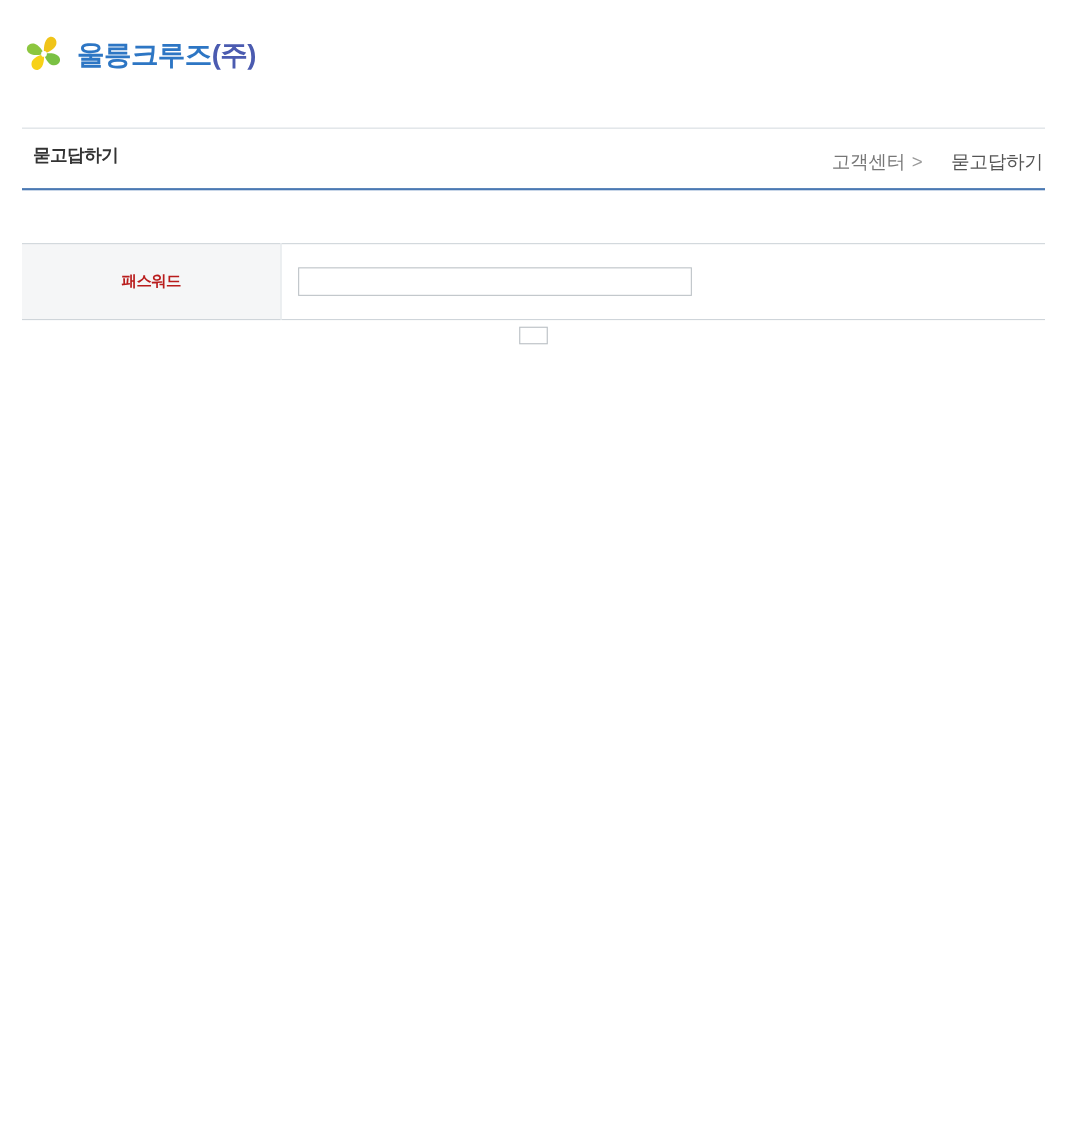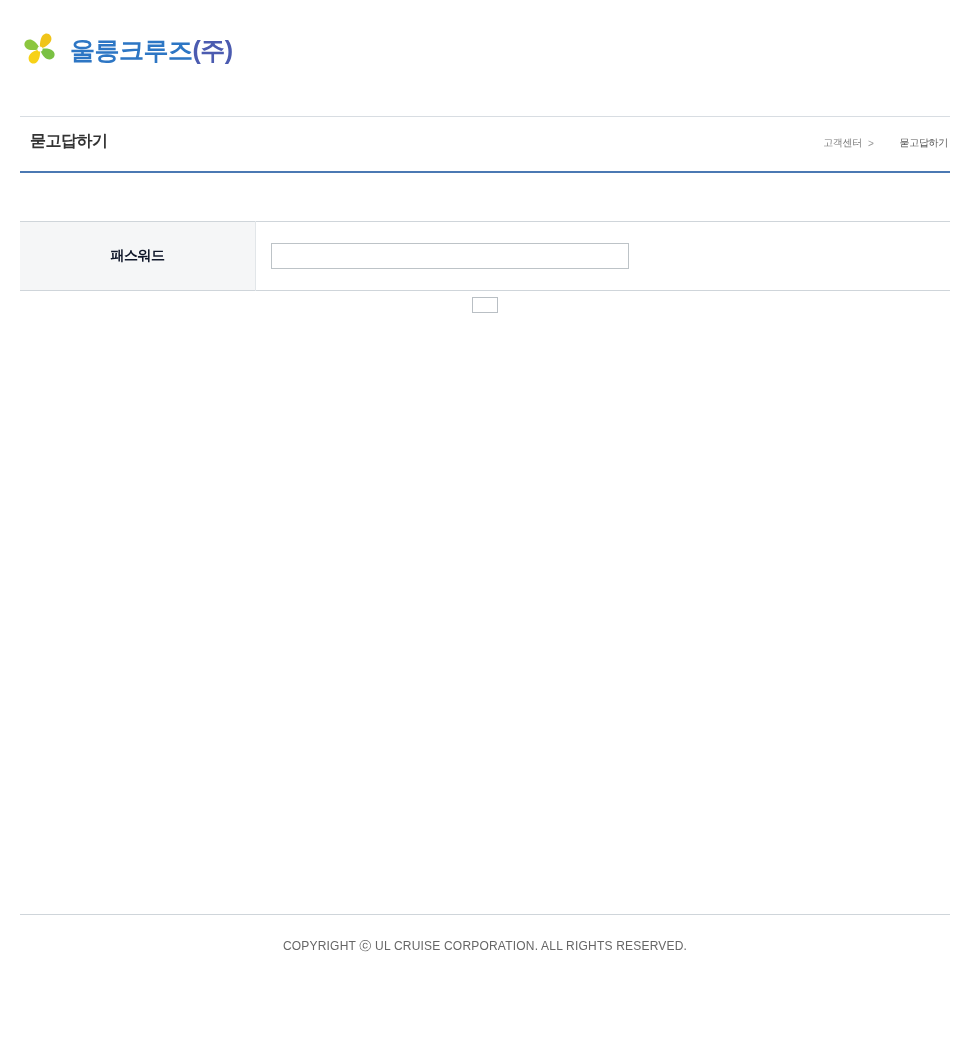--- a/index.html
+++ b/index.html
@@ -68,21 +68,21 @@
     top: 14px;
     font-size: 16px;
     font-weight: bold;
     color: #333333;
     letter-spacing: -0.5px;
   }
   .breadcrumb {
     position: absolute;
     right: 2px;
     top: 19px;
-    font-size: 10px;
+    font-size: 17px;
     color: #777777;
     letter-spacing: -0.3px;
     display: flex;
     align-items: center;
     gap: 6px;
   }
   .breadcrumb .sep {
     color: #999999;
     padding-right: 20px;
   }
@@ -103,21 +103,21 @@
     border-bottom: 1px solid #cfd5da;
     table-layout: fixed;
   }
   .form-table th {
     width: 233px;
     background: #f5f6f7;
     border-right: 1px solid #e2e6e9;
     height: 66px;
     font-size: 14px;
     font-weight: bold;
-    color: #0f172a;
+    color: #b91c1c;
     letter-spacing: -0.5px;
     text-align: center;
     vertical-align: middle;
   }
   .form-table td {
     height: 66px;
     padding-left: 15px;
     vertical-align: middle;
     background: #ffffff;
   }
@@ -207,17 +207,14 @@
           </td>
         </tr>
       </tbody>
     </table>
 
     <div class="btn-row">
       <button class="confirm-btn"></button>
     </div>
   </div>
 
-  <div class="footer">
-    <div class="copyright">COPYRIGHT ⓒ UL CRUISE CORPORATION. ALL RIGHTS RESERVED.</div>
-  </div>
 
 </div>
 
 </body></html>

